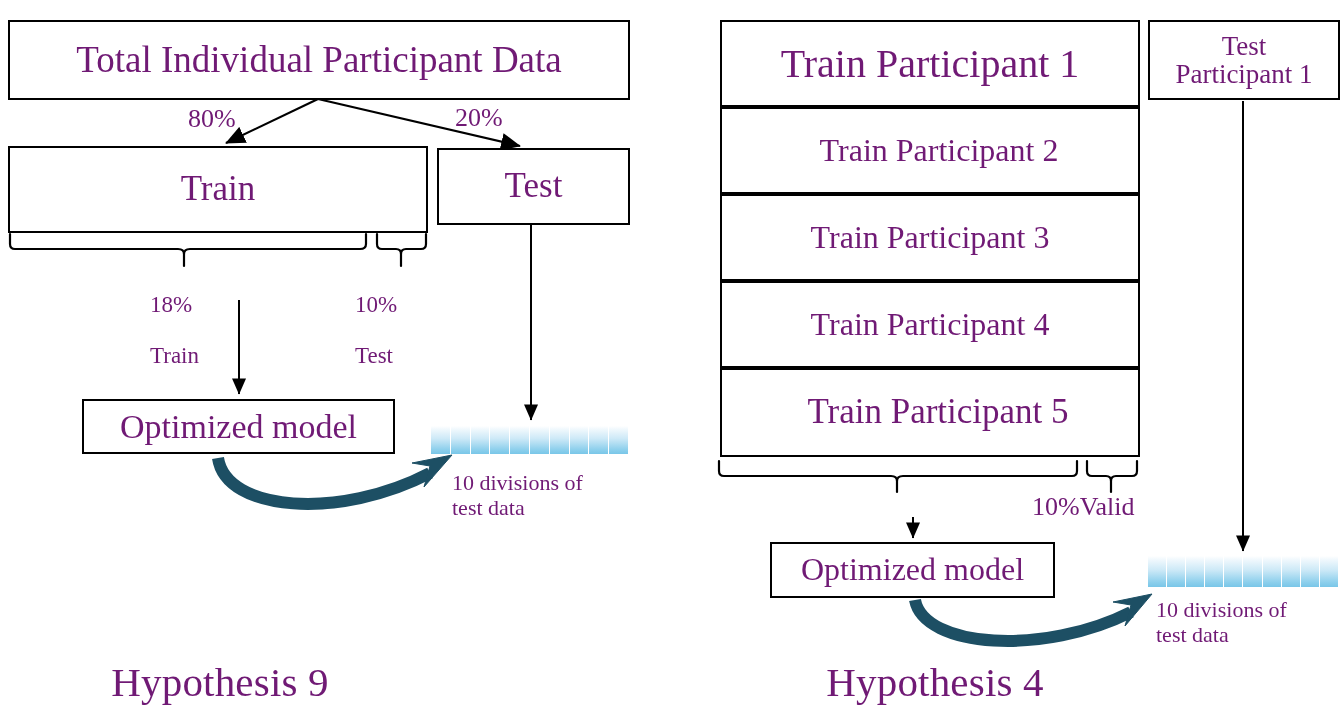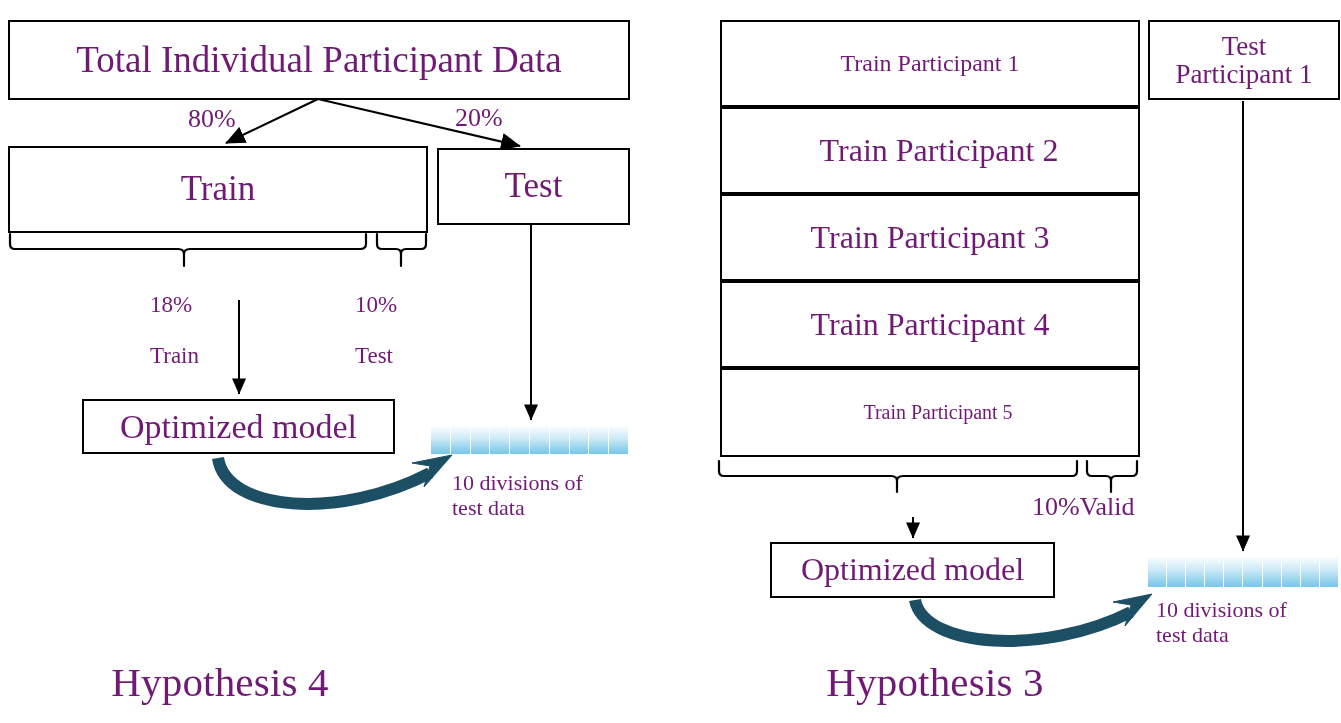--- a/index.html
+++ b/index.html
@@ -167,35 +167,35 @@
     <span class="blue-seg"></span>
     <span class="blue-seg"></span>
     <span class="blue-seg"></span>
     <span class="blue-seg"></span>
     <span class="blue-seg"></span>
   </div>
 
   <div class="lbl" style="left:452px; top:471px; width:185px; font-size:22px;">10 divisions of
 test data</div>
 
-  <div class="hyp-title" style="left:40px; top:658px; width:360px;">Hypothesis 4</div>
-
-  <div class="box" style="left:720px; top:20px; width:420px; height:87px; font-size:24px;">
+  <div class="hyp-title" style="left:40px; top:658px; width:360px;">Hypothesis 9</div>
+
+  <div class="box" style="left:720px; top:20px; width:420px; height:87px; font-size:40px;">
     <span>Train Participant 1</span>
   </div>
   <div class="box" style="left:720px; top:107px; width:420px; height:87px; font-size:32px;padding-left:18px;">
     <span>Train Participant 2</span>
   </div>
   <div class="box" style="left:720px; top:194px; width:420px; height:87px; font-size:32px;">
     <span>Train Participant 3</span>
   </div>
   <div class="box" style="left:720px; top:281px; width:420px; height:87px; font-size:32px;">
     <span>Train Participant 4</span>
   </div>
-  <div class="box" style="left:720px; top:368px; width:420px; height:89px; font-size:20px;padding-left:16px;">
+  <div class="box" style="left:720px; top:368px; width:420px; height:89px; font-size:35px;padding-left:16px;">
     <span>Train Participant 5</span>
   </div>
 
   <div class="box" style="left:1148px; top:20px; width:192px; height:80px; font-size:27px; white-space:pre-line;">
     <span>Test
 Participant 1</span>
   </div>
 
 
   <div class="lbl" style="left:1032px; top:492px; width:160px; font-size:26px;">10%Valid</div>
@@ -213,15 +213,15 @@
     <span class="blue-seg"></span>
     <span class="blue-seg"></span>
     <span class="blue-seg"></span>
     <span class="blue-seg"></span>
     <span class="blue-seg"></span>
   </div>
 
   <div class="lbl" style="left:1156px; top:598px; width:185px; font-size:22px;">10 divisions of
 test data</div>
 
-  <div class="hyp-title" style="left:755px; top:658px; width:360px;">Hypothesis 3</div>
+  <div class="hyp-title" style="left:755px; top:658px; width:360px;">Hypothesis 4</div>
 
 </div>
 
 </body></html>

